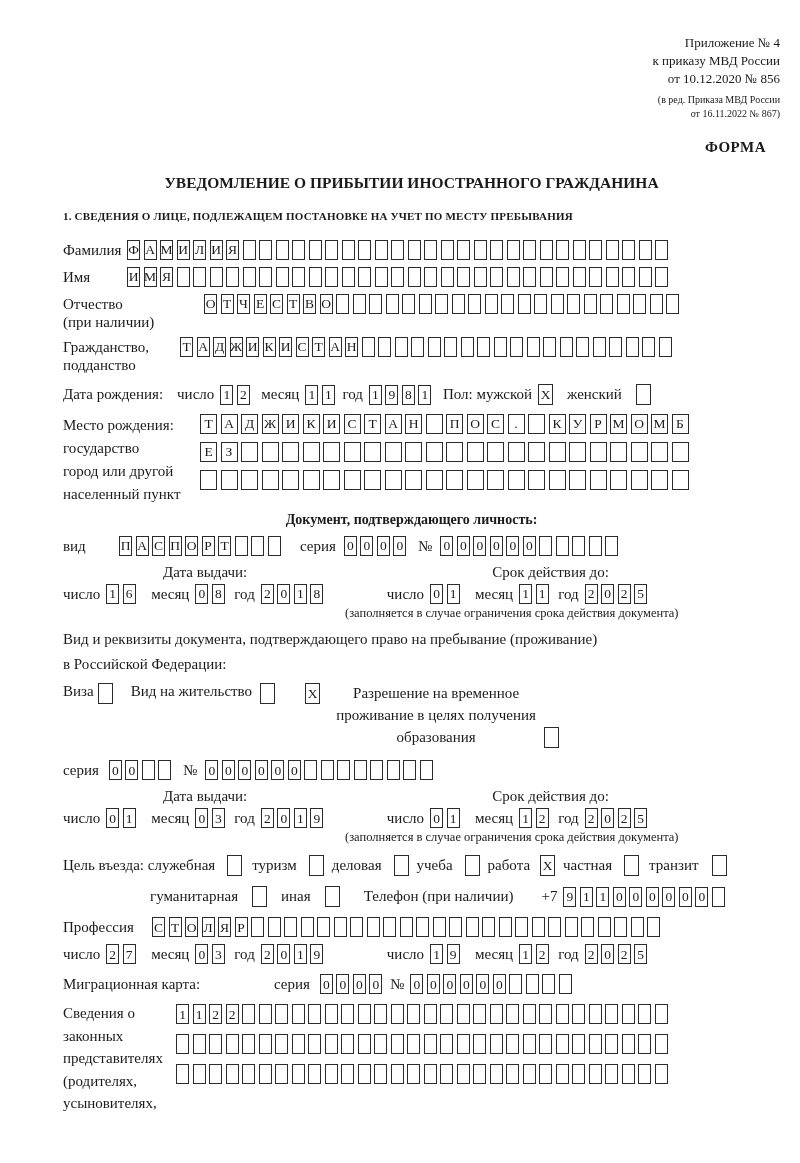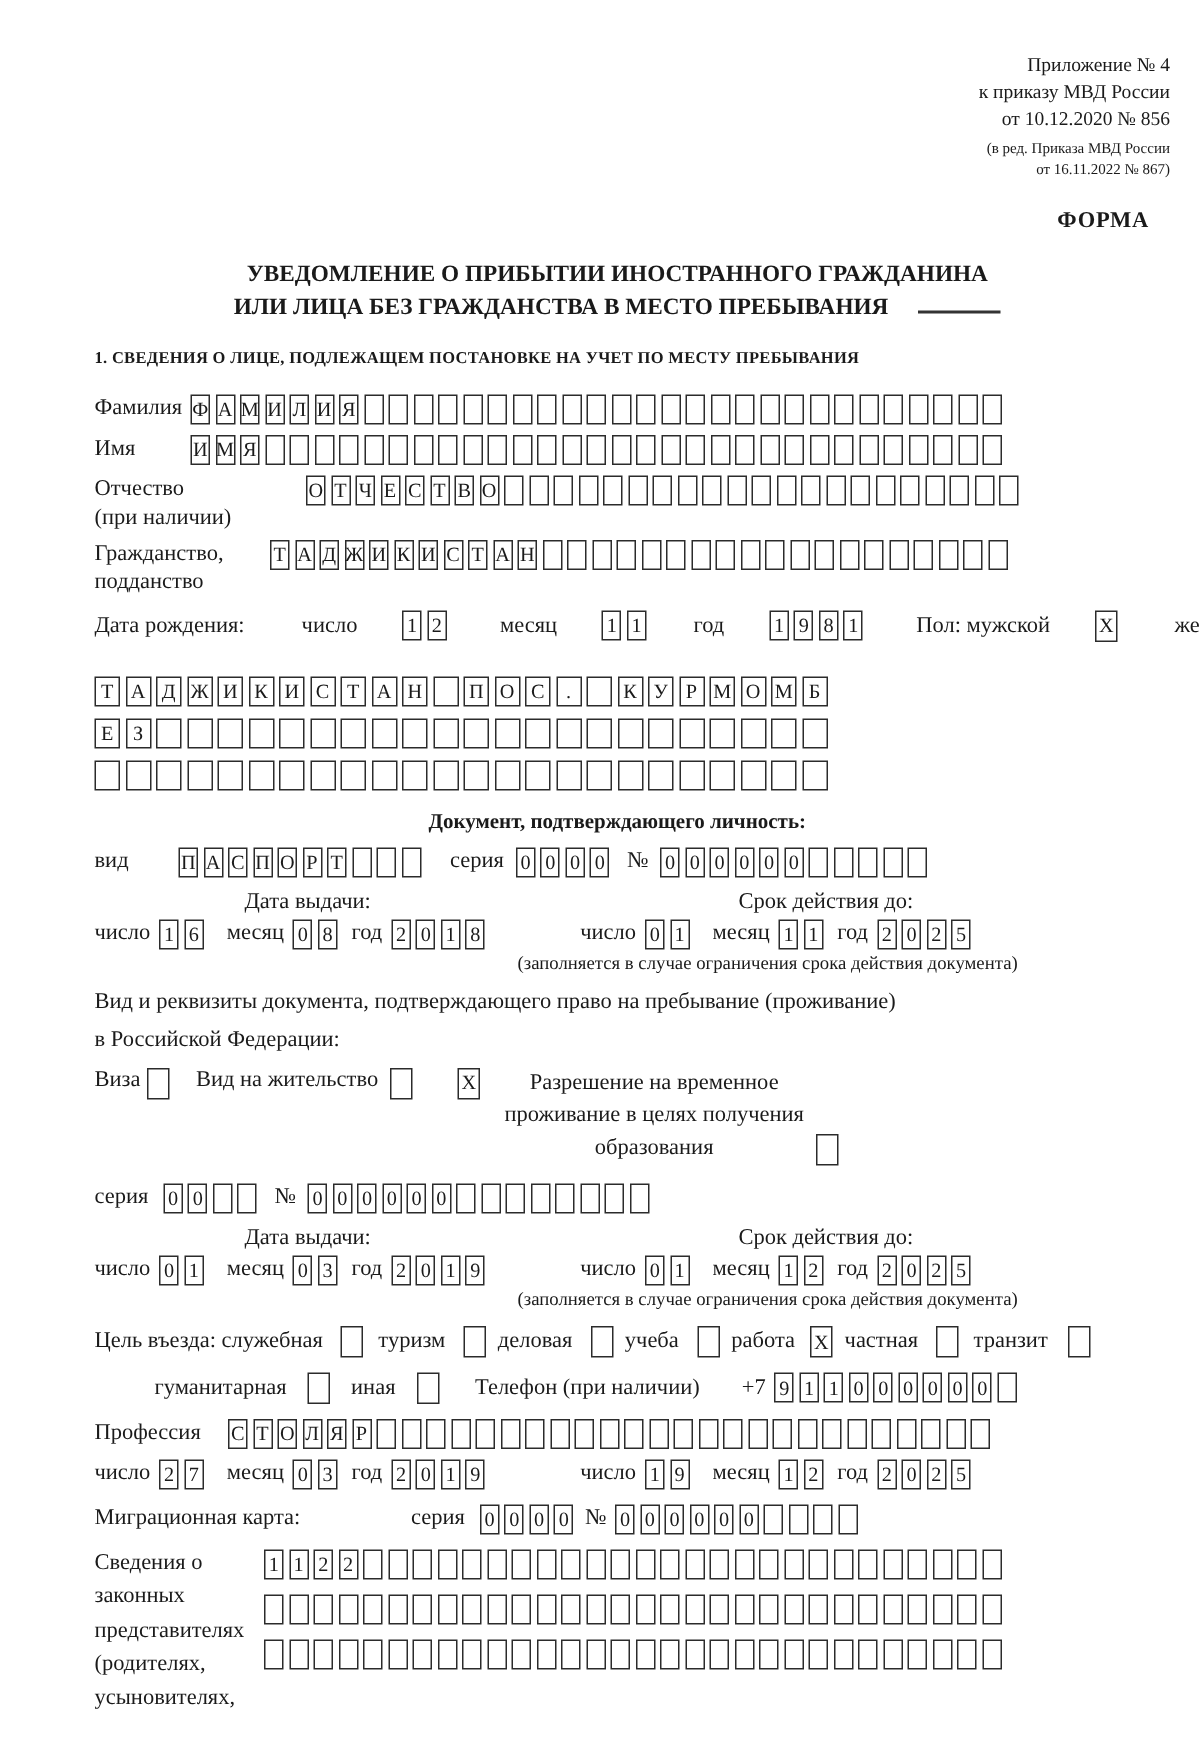--- a/index.html
+++ b/index.html
@@ -67,23 +67,20 @@
     <div class="small">
       <div>(в ред. Приказа МВД России</div>
       <div>от 16.11.2022 № 867)</div>
     </div>
   </div>
 
   <div class="forma">ФОРМА</div>
 
   <div class="title">
     <div>УВЕДОМЛЕНИЕ О ПРИБЫТИИ ИНОСТРАННОГО ГРАЖДАНИНА</div>
-    <div>
-      <span>ИЛИ ЛИЦА БЕЗ ГРАЖДАНСТВА В МЕСТО ПРЕБЫВАНИЯ</span><span class="blank-line"></span>
-    </div>
   </div>
 
   <div class="section-heading">1. СВЕДЕНИЯ О ЛИЦЕ, ПОДЛЕЖАЩЕМ ПОСТАНОВКЕ НА УЧЕТ ПО МЕСТУ ПРЕБЫВАНИЯ</div>
 
   <div class="row">
     <div class="lbl w64">Фамилия</div>
     <div class="boxgrid">
         <span class="cell">Ф</span>
         <span class="cell">А</span>
         <span class="cell">М</span>
@@ -225,21 +222,21 @@
         <span class="cell"></span>
         <span class="cell"></span>
         <span class="cell"></span>
         <span class="cell"></span>
         <span class="cell"></span>
         <span class="cell"></span>
       </div>
   </div>
   <div class="sub-lbl">подданство</div>
 
-  <div class="mixrow" style="margin:10px 0 23px 0;gap:24px;">
+  <div class="mixrow" style="margin:10px 0 9px 0;">
     <span class="dlbl" style="margin-right:14px;">Дата рождения:</span>
     <span class="dlbl">число</span>
     <span class="boxgrid">
         <span class="cell">1</span>
         <span class="cell">2</span>
       </span>
     <span class="dlbl" style="margin-left:8px;">месяц</span>
     <span class="boxgrid">
         <span class="cell">1</span>
         <span class="cell">1</span>
@@ -255,20 +252,26 @@
     <span class="boxgrid cb">
         <span class="cell">X</span>
       </span>
     <span class="dlbl" style="margin-left:14px;">женский</span>
     <span class="boxgrid cb" style="margin-left:8px;">
         <span class="cell"></span>
       </span>
   </div>
 
   <div class="twocol">
+    <div class="leftlines">
+      <div>Место рождения:</div>
+      <div>государство</div>
+      <div>город или другой</div>
+      <div>населенный пункт</div>
+    </div>
     <div class="gridstack">
       <div class="boxgrid gw">
           <span class="cell">Т</span>
           <span class="cell">А</span>
           <span class="cell">Д</span>
           <span class="cell">Ж</span>
           <span class="cell">И</span>
           <span class="cell">К</span>
           <span class="cell">И</span>
           <span class="cell">С</span>
@@ -548,21 +551,21 @@
     <span class="boxgrid cb" style="margin:0 10px 0 6px;">
         <span class="cell"></span>
       </span>
     <span class="dlbl">транзит</span>
     <span class="boxgrid cb" style="margin-left:8px;">
         <span class="cell"></span>
       </span>
   </div>
 
   <div class="mixrow" style="margin-top:10px;">
-    <span class="dlbl" style="margin-left:40px;">гуманитарная</span>
+    <span class="dlbl" style="margin-left:87px;">гуманитарная</span>
     <span class="boxgrid cb" style="margin:0 14px 0 8px;">
         <span class="cell"></span>
       </span>
     <span class="dlbl">иная</span>
     <span class="boxgrid cb" style="margin:0 24px 0 8px;">
         <span class="cell"></span>
       </span>
     <span class="dlbl" style="margin-right:28px;">Телефон (при наличии)</span>
     <span class="dlbl">+7</span>
     <span class="boxgrid">

